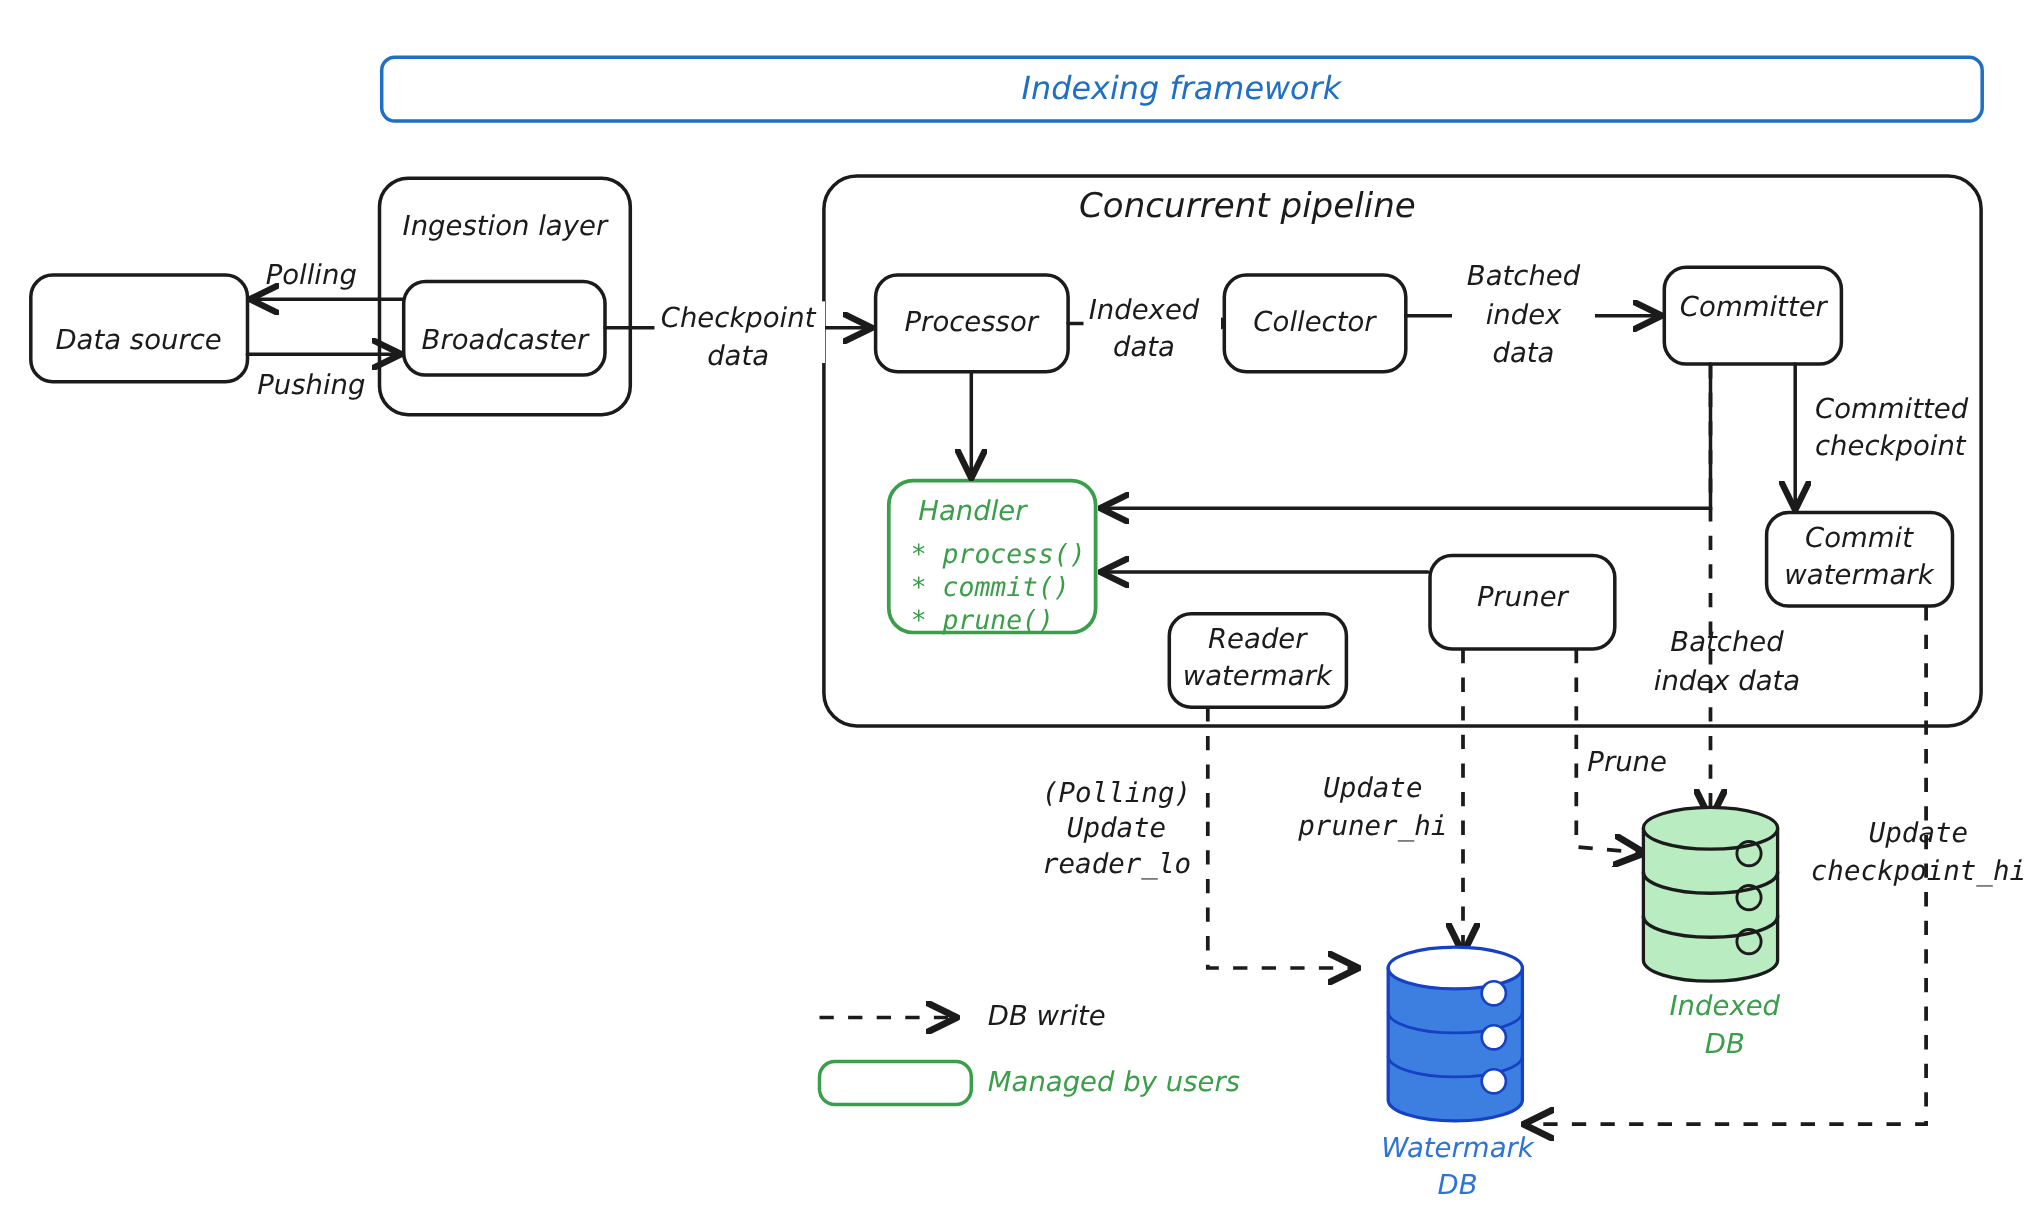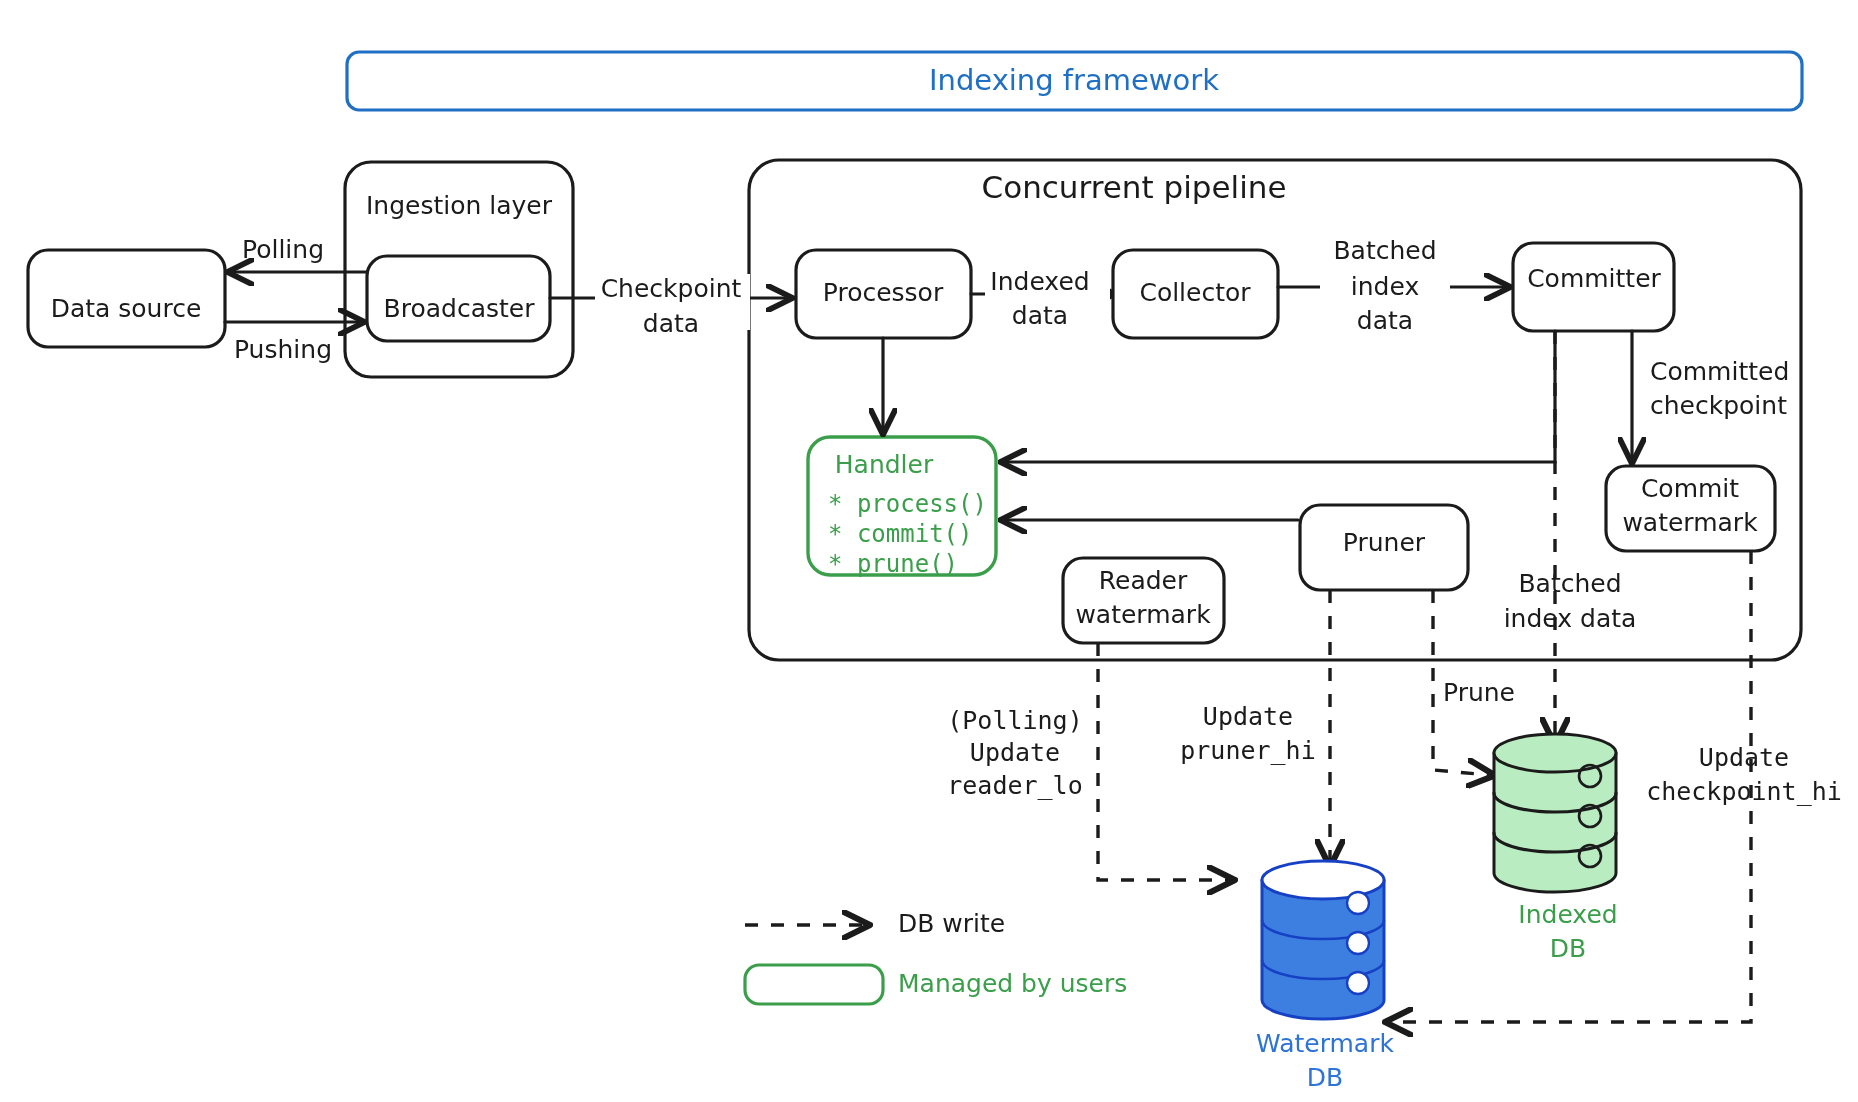--- a/index.html
+++ b/index.html
@@ -7,20 +7,21 @@
     padding: 0;
     background: #ffffff;
   }
   #root {
     position: relative;
     width: 1858px;
     height: 1102px;
     background: #ffffff;
     font-family: "DejaVu Sans", sans-serif;
     overflow: hidden;
+    font-style: italic;
   }
   svg#diagram {
     position: absolute;
     top: 0; left: 0;
     width: 1858px;
     height: 1102px;
   }
   .node-rect {
     fill: #ffffff;
     stroke: #1b1b1b;

